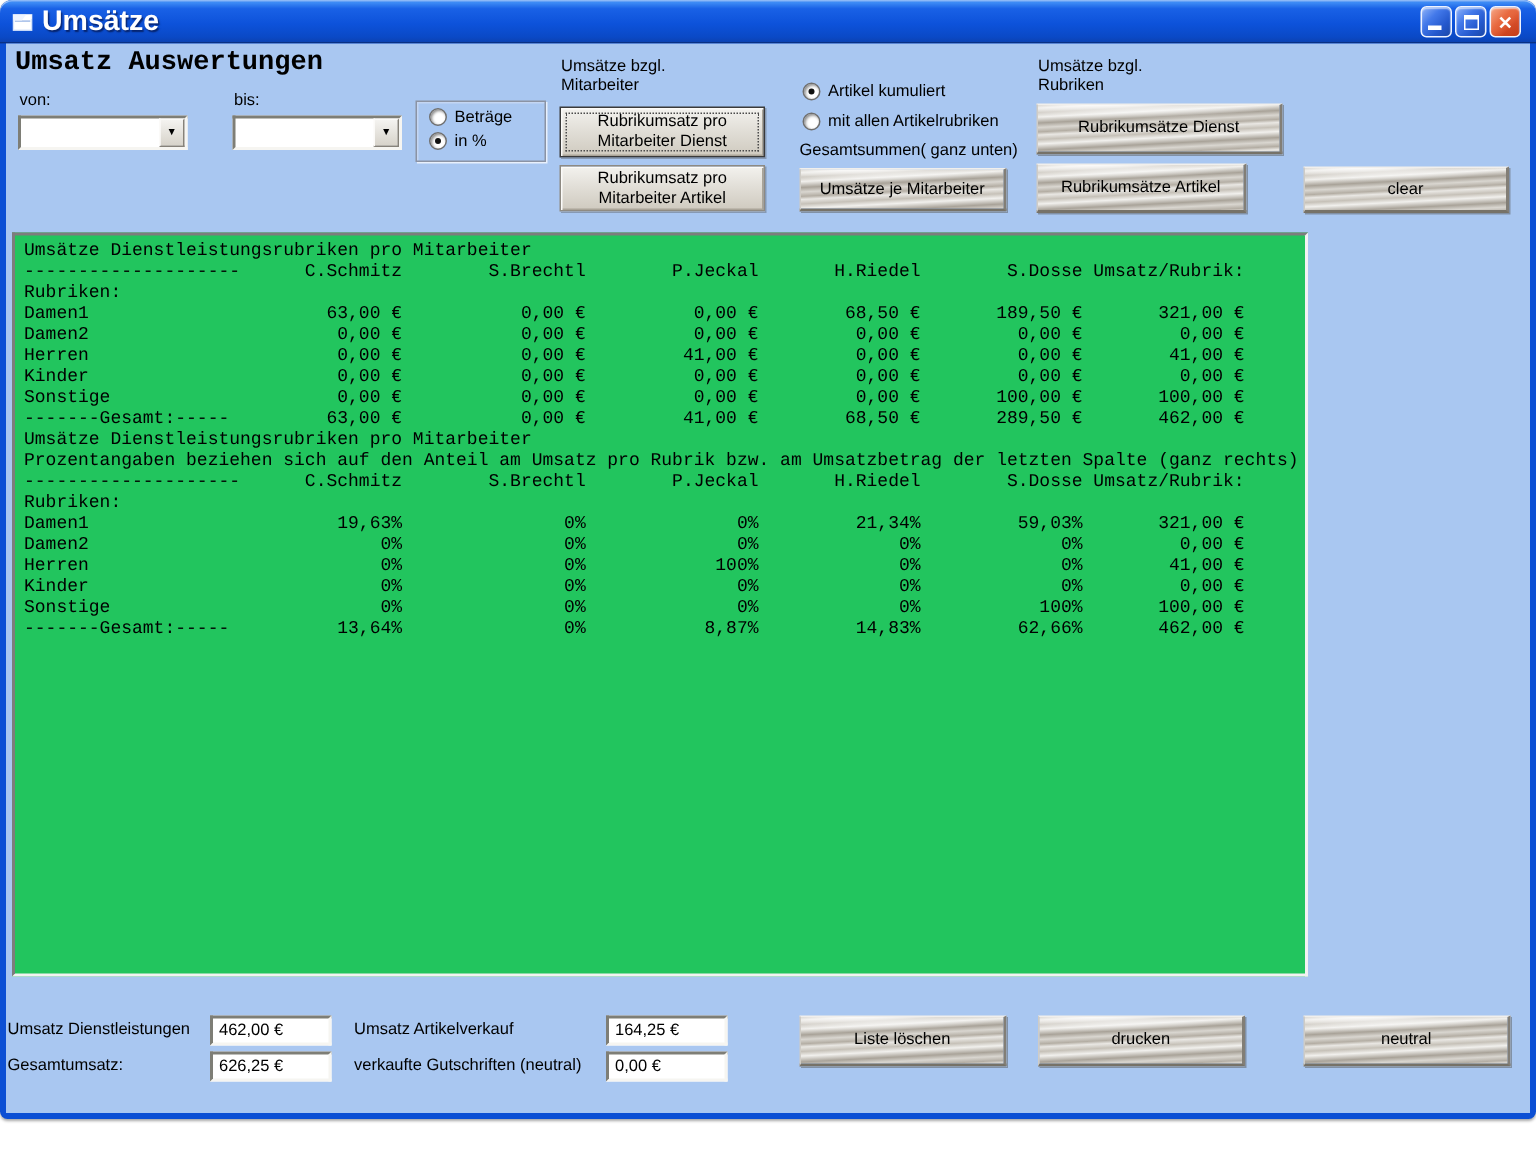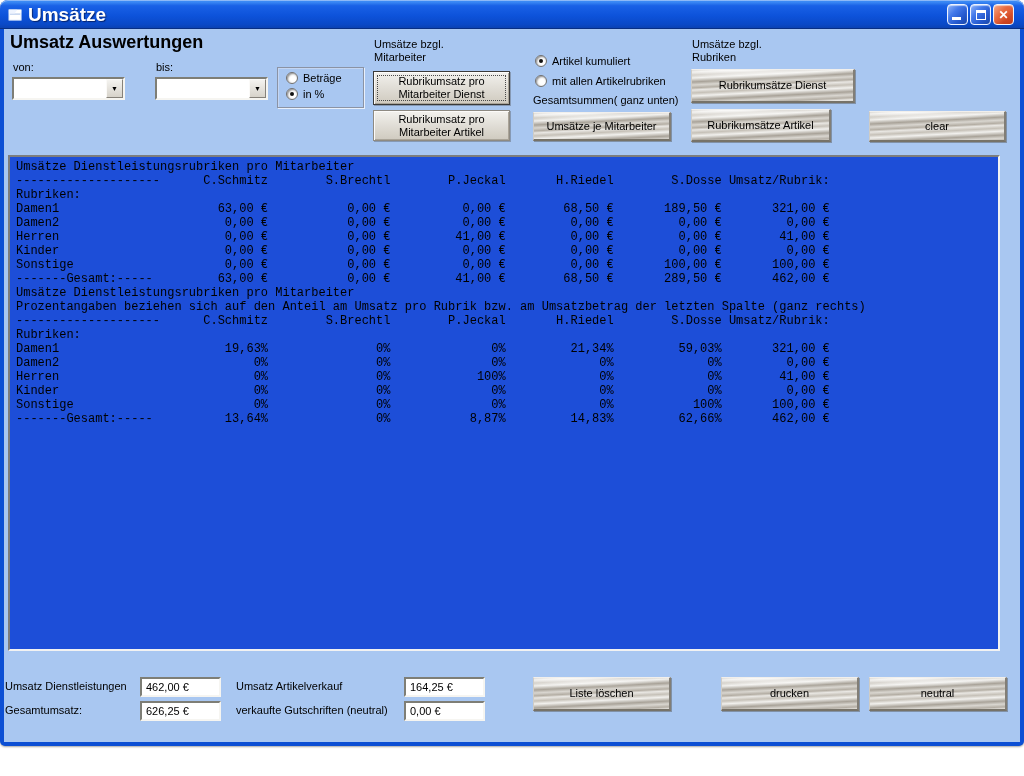--- a/index.html
+++ b/index.html
@@ -30,21 +30,21 @@
                border:1px solid #fff; border-top:3px solid #fff; }
   .glyph-close { position:absolute; inset:0; color:#fff; font-size:12px; font-weight:bold;
                  display:flex; align-items:center; justify-content:center; line-height:1; }
   .form-icon { width:15px; height:14px; flex:0 0 auto; }
 
   .client { position:absolute; left:4px; right:4px; top:29px; bottom:4px;
             background:#a9c7f1; }
 
   
   .lbl { position:absolute; font-size:11px; color:#000; white-space:pre; line-height:13px; }
-  .heading { position:absolute; left:6px; top:3px; font-size:18px; font-weight:bold; color:#000; }
+  .heading { position:absolute; left:6px; top:3px; font-size:18px; font-weight:bold; color:#000;font-family:Liberation Mono, monospace; }
 
   .combo { position:absolute; width:113px; height:23px; background:#fff;
            border:2px solid; border-color:#7e7e76 #f6f5f1 #f6f5f1 #7e7e76; display:flex; }
   .combo-value { flex:1; font-size:11px; padding:19px 0 0 4px; color:#000; overflow:hidden; }
   .combo-btn { width:17px; height:100%; background:linear-gradient(180deg,#f4f3f0,#d7d3ca);
                border:1px solid; border-color:#fbfaf8 #86827a #86827a #fbfaf8;
                display:flex; align-items:center; justify-content:center; cursor:pointer; }
   .combo-btn .arrow { font-size:7px; color:#000; line-height:1; }
 
   .groupbox { position:absolute; border:1px solid #8b93a4; box-shadow:1px 1px 0 #e8f0fc, inset 1px 1px 0 #c4d6f3;
@@ -69,22 +69,22 @@
 
   
   .btn-metal { background:
       radial-gradient(130% 65% at 30% -5%, rgba(255,255,255,.95), rgba(255,255,255,0) 55%),
       repeating-linear-gradient(177deg,#b6b0a6 0px,#e9e7e3 2px,#c6c1b8 5px,#f1f0ed 8px,#a9a399 12px,#d9d6d0 15px,#b3ada3 18px);
       border-top:1px solid #f1efec; border-left:1px solid #cfccc6;
       border-right:2px solid #827e76; border-bottom:2px solid #767268;
       box-shadow:1px 1px 0 rgba(80,80,75,.45); }
 
   
-  .report-box { position:absolute; left:4px; top:126px; width:992px; height:496px;
-                background:#1d4ed8; border:2px solid; border-color:#7d7d7d #f2f2f2 #f2f2f2 #7d7d7d;
+  .report-box { position:absolute; left:4px; top:126px; width:864px; height:496px;
+                background:#22c55e; border:2px solid; border-color:#7d7d7d #f2f2f2 #f2f2f2 #7d7d7d;
                 overflow:hidden; cursor:text; }
   .report-box pre { font-family:"Liberation Mono","DejaVu Sans Mono",monospace;
                     font-size:12px; line-height:14px; color:#000; padding:3px 0 0 6px; }
 
   
   .field { position:absolute; width:81px; height:20px; background:#fff;
            border:2px solid; border-color:#7e7e76 #f6f5f1 #f6f5f1 #7e7e76;
            font-size:11px; color:#000; padding:2px 0 0 4px; cursor:text; }
 </style>
 </head>
@@ -190,17 +190,17 @@
     <div class="field" style="left:136px; top:648px;">462,00 €</div>
     <div class="lbl" style="left:1px; top:675px;">Gesamtumsatz:</div>
     <div class="field" style="left:136px; top:672px;">626,25 €</div>
 
     <div class="lbl" style="left:232px; top:651px;">Umsatz Artikelverkauf</div>
     <div class="field" style="left:400px; top:648px;">164,25 €</div>
     <div class="lbl" style="left:232px; top:675px;">verkaufte Gutschriften (neutral)</div>
     <div class="field" style="left:400px; top:672px;">0,00 €</div>
 
     <div class="btn btn-metal" style="left:529px; top:648px; width:138px; height:34px;">Liste löschen</div>
-    <div class="btn btn-metal" style="left:688px; top:648px; width:138px; height:34px;margin-left:29px;">drucken</div>
+    <div class="btn btn-metal" style="left:688px; top:648px; width:138px; height:34px;">drucken</div>
     <div class="btn btn-metal" style="left:865px; top:648px; width:138px; height:34px;">neutral</div>
 
   </div>
 </div>
 
 </body></html>

